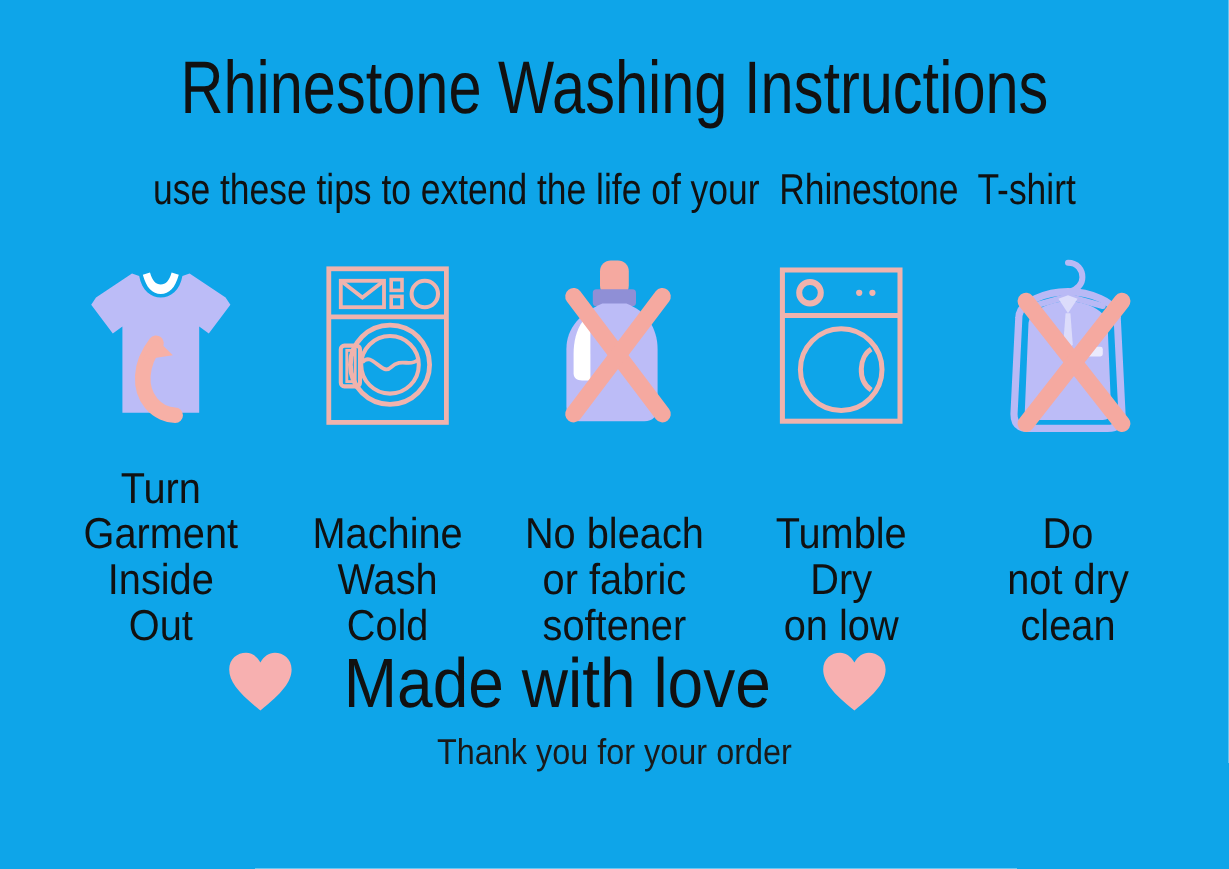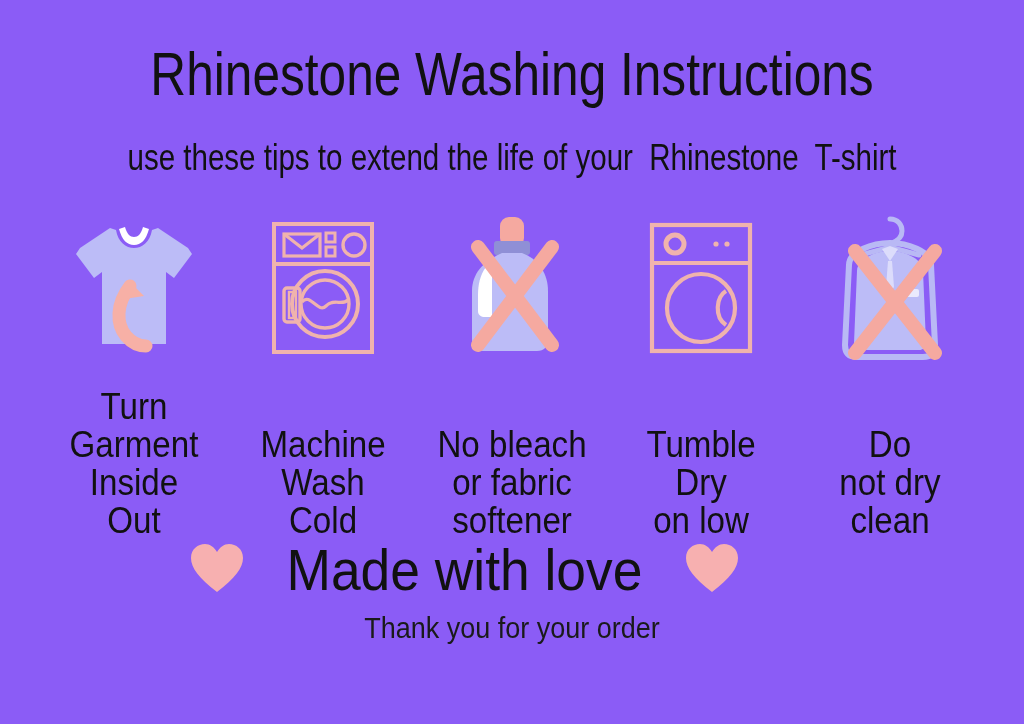--- a/index.html
+++ b/index.html
@@ -13,21 +13,21 @@
     font-family: "Liberation Sans", sans-serif;
     color: #0d0d0d;
     overflow: hidden;
     position: relative;
   }
 
   .card {
     position: relative;
     width: 1024px;
     height: 724px;
-    background: #8b5cf6;
+    background: #0ea5e9;
     box-sizing: border-box;
   }
 
   
   .title {
     position: absolute;
     top: 38px;
     left: 0;
     width: 1024px;
     text-align: center;

